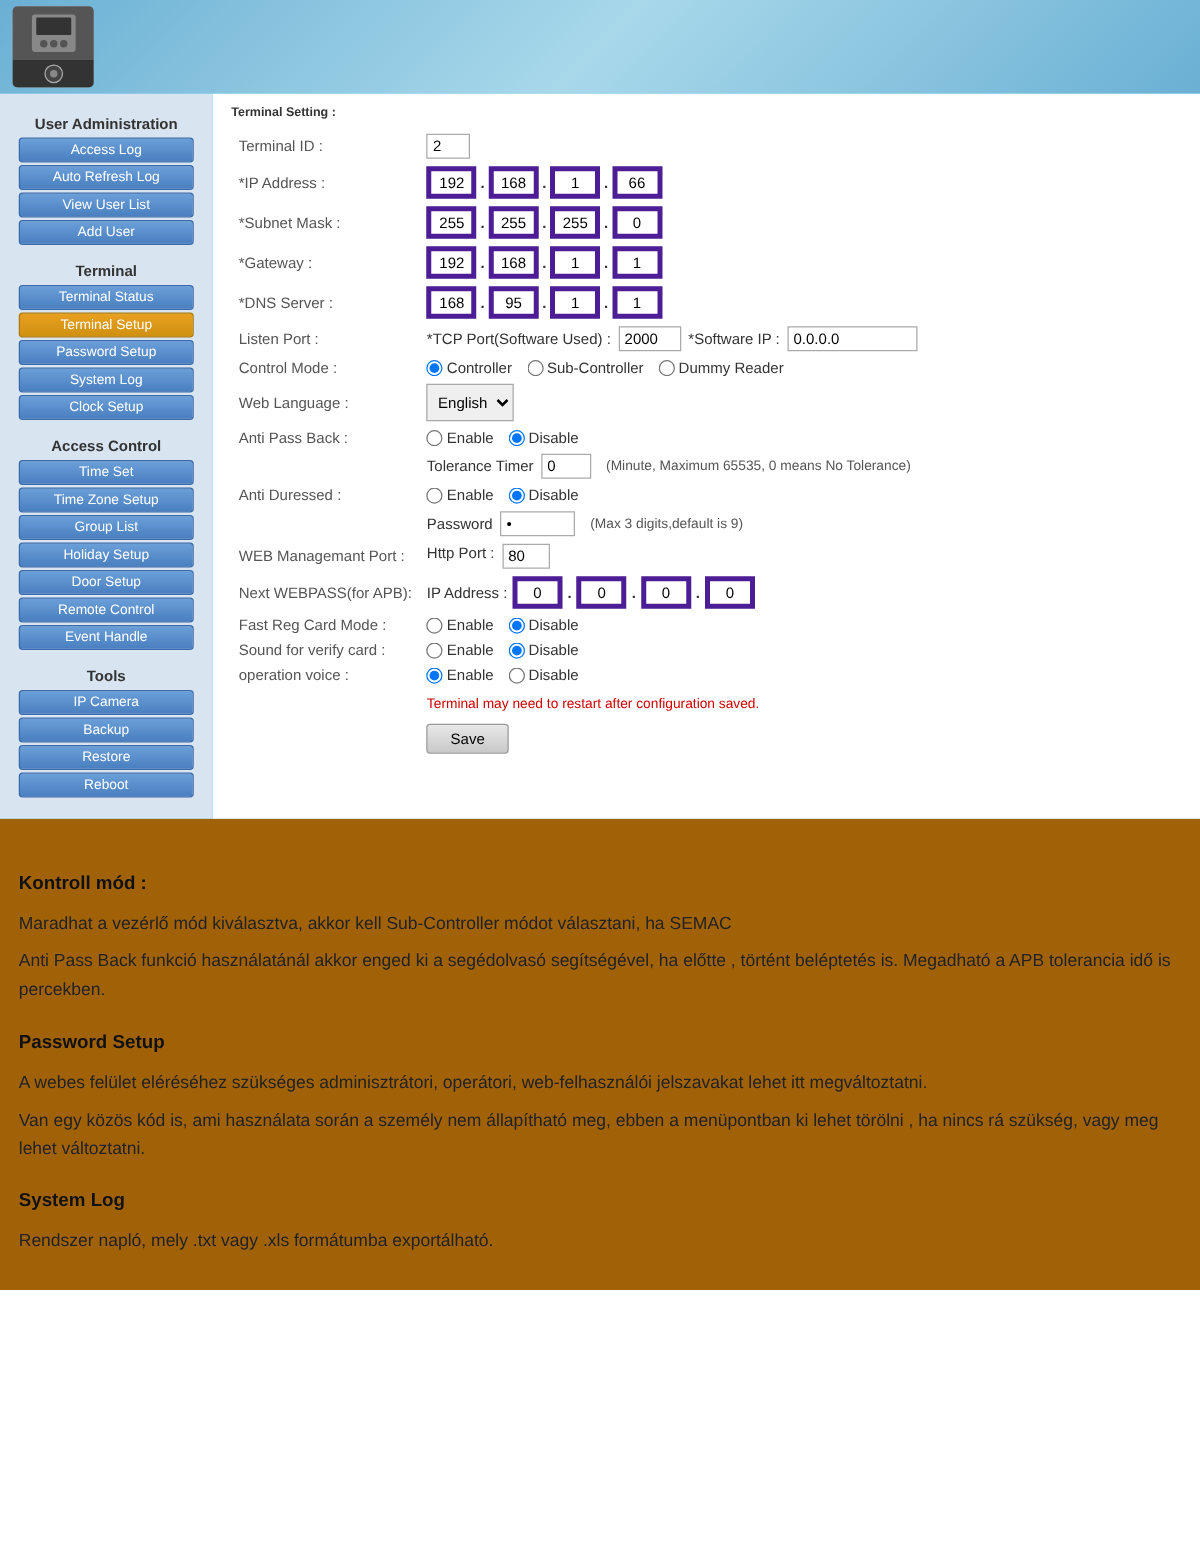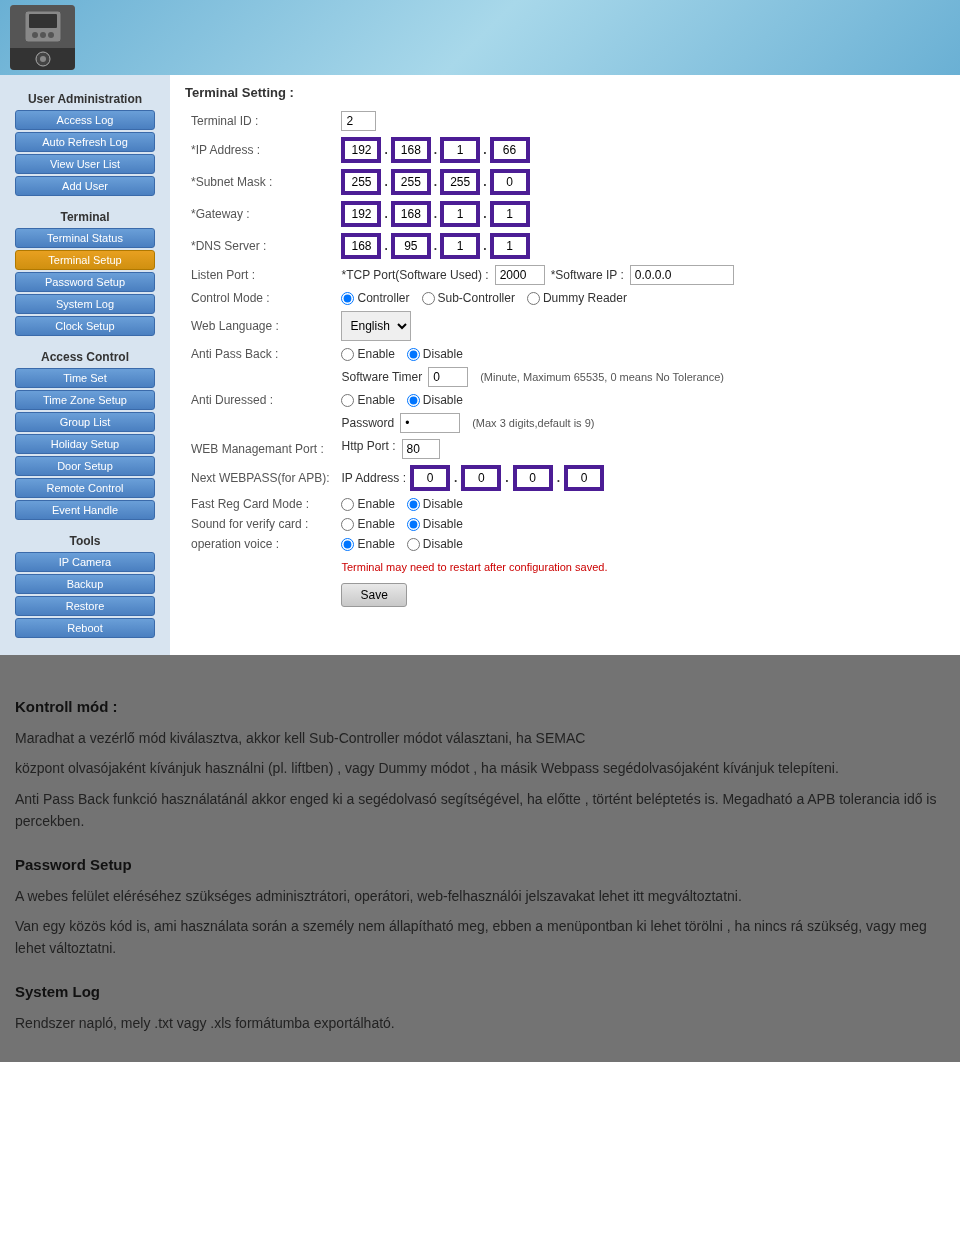--- a/index.html
+++ b/index.html
@@ -88,21 +88,21 @@
     .content {
       flex: 1;
       padding: 10px 15px;
       background: #fff;
       min-height: 580px;
     }
 
     
     .form-section-title {
       font-weight: bold;
-      font-size: 13px;
+      font-size: 10px;
       color: #333;
       margin-bottom: 8px;
     }
     .form-table {
       width: 100%;
       border-collapse: collapse;
     }
     .form-table td {
       padding: 3px 6px;
       vertical-align: middle;
@@ -176,21 +176,21 @@
     .port-group {
       display: flex;
       align-items: center;
       gap: 6px;
       flex-wrap: wrap;
     }
 
     
     .explanation {
       padding: 20px 15px;
-      background: #737373;
+      background: #a16207;
     }
     .explanation p {
       font-size: 14px;
       color: #222;
       line-height: 1.6;
       margin-bottom: 8px;
     }
     .explanation .section-heading {
       font-size: 15px;
       font-weight: bold;
@@ -382,21 +382,21 @@
               <span>Disable</span>
             </label>
           </div>
         </td>
       </tr>
 
       <tr>
         <td class="form-label"></td>
         <td class="form-value">
           <div style="display:flex;align-items:center;gap:6px">
-            <span>Software Timer</span>
+            <span>Tolerance Timer</span>
             <input type="text" class="text-input" style="width: 40px;" value="0">
             <span class="row-note">(Minute, Maximum 65535, 0 means No Tolerance)</span>
           </div>
         </td>
       </tr>
 
       <tr>
         <td class="form-label">Anti Duressed :</td>
         <td class="form-value">
           <div class="radio-group">
@@ -505,21 +505,20 @@
         </td>
       </tr>
     </tbody>
       </table>
   </div>
 </div>
 
 <div class="explanation">
   <p class="section-heading">Kontroll mód :</p>
   <p>Maradhat a vezérlő mód kiválasztva, akkor kell Sub-Controller módot választani, ha SEMAC</p>
-  <p>központ olvasójaként kívánjuk használni (pl. liftben) , vagy Dummy módot , ha másik Webpass segédolvasójaként kívánjuk telepíteni.</p>
   <p>Anti Pass Back funkció használatánál akkor enged ki a segédolvasó segítségével, ha előtte , történt beléptetés is. Megadható a APB tolerancia  idő is   percekben.</p>
 
   <p class="section-heading">Password Setup</p>
   <p>A webes felület eléréséhez szükséges adminisztrátori, operátori, web-felhasználói jelszavakat lehet itt megváltoztatni.</p>
   <p>Van egy közös kód is, ami használata során a személy nem állapítható meg, ebben a menüpontban ki lehet törölni , ha nincs rá szükség, vagy meg lehet változtatni.</p>
 
   <p class="section-heading">System Log</p>
   <p>Rendszer napló, mely .txt vagy .xls formátumba exportálható.</p>
 </div>
 

